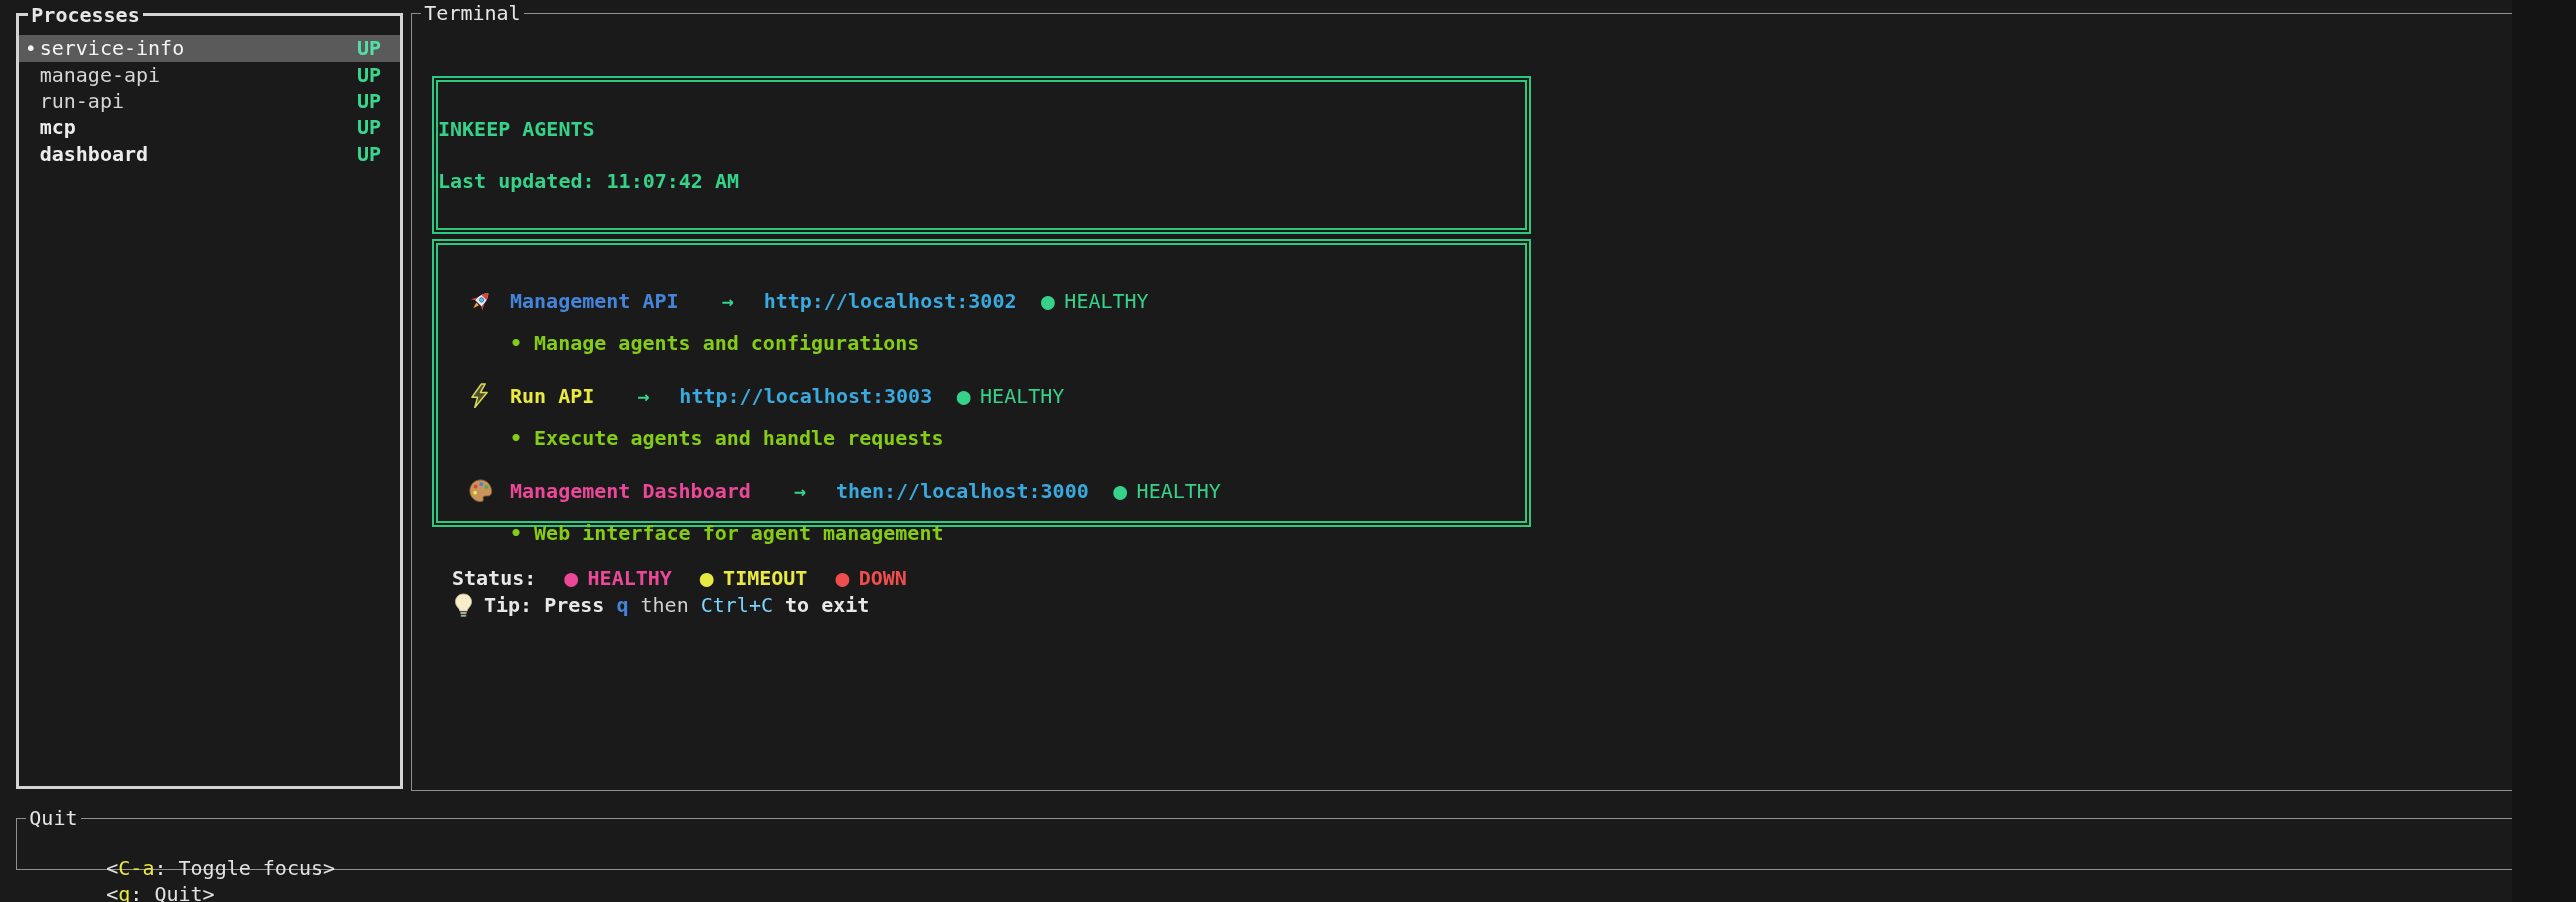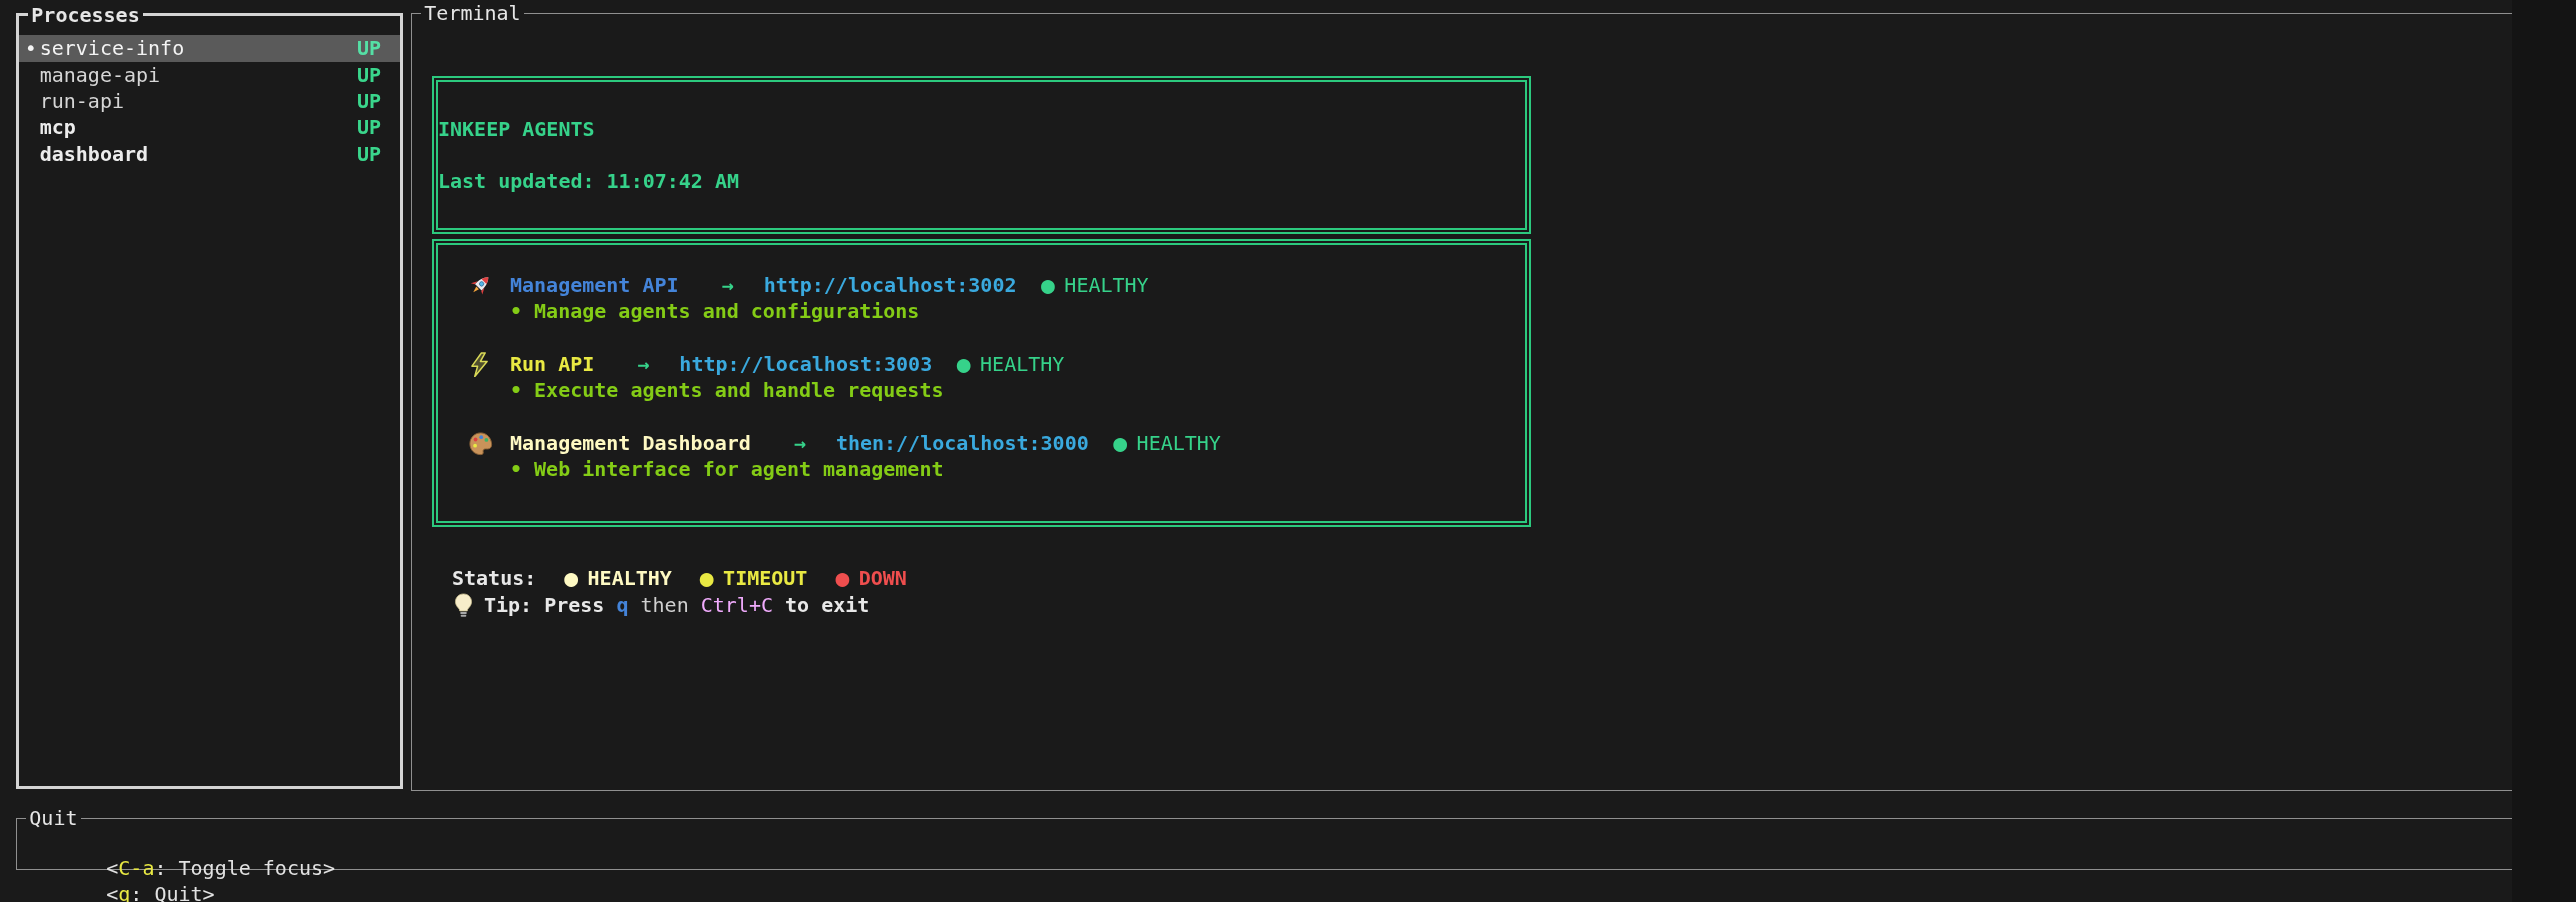--- a/index.html
+++ b/index.html
@@ -38,27 +38,27 @@
     position:absolute; left:20px; width:1099px;
     border:6.6px double #2cc97e;
   }
   .header-box { top:62px; height:158px; display:flex; flex-direction:column;
     justify-content:center; align-items:flex-start; gap:26.4px; }
   .green { color:#36d28a; }
   .line { line-height:26.4px; white-space:pre; }
 
   .services-box { top:225px; height:288px; padding:26.4px 0 0 30px; }
   .svc-group { margin-bottom:26.4px; }
-  .svc-row, .svc-desc { height:26.4px; line-height:26.4px; white-space:pre; display:flex; align-items:flex-end; }
+  .svc-row, .svc-desc { height:26.4px; line-height:26.4px; white-space:pre; display:flex; align-items:flex-start;margin-top:16px; }
   .svc-icon { width:42px; display:inline-flex; align-items:center; }
   .svc-name { font-weight:bold; }
   .c-blue { color:#4484d9; }
   .c-yellow { color:#e9e943; }
-  .c-green { color:#fef9c3; }
-  .c-cyan { color:#f0abfc; }
+  .c-green { color:#ec4899; }
+  .c-cyan { color:#7dd3fc; }
   .c-red { color:#ef4e4e; }
   .c-white { color:#e8e8e8; }
   .c-dim { color:#cfcfcf; }
   .svc-arrow { color:#36d28a; margin:0 30px 0 43px; font-weight:bold; }
   .svc-url { font-weight:bold; color:#3aa9de; }
   .svc-dot { color:#36d28a; font-size:23px; margin:0 9.4px 0 24.6px; }
   .svc-health { color:#36d28a; }
   .svc-desc { padding-left:42px; font-weight:bold; color:#84cc16; }
 
   .status-line, .tip-line {

